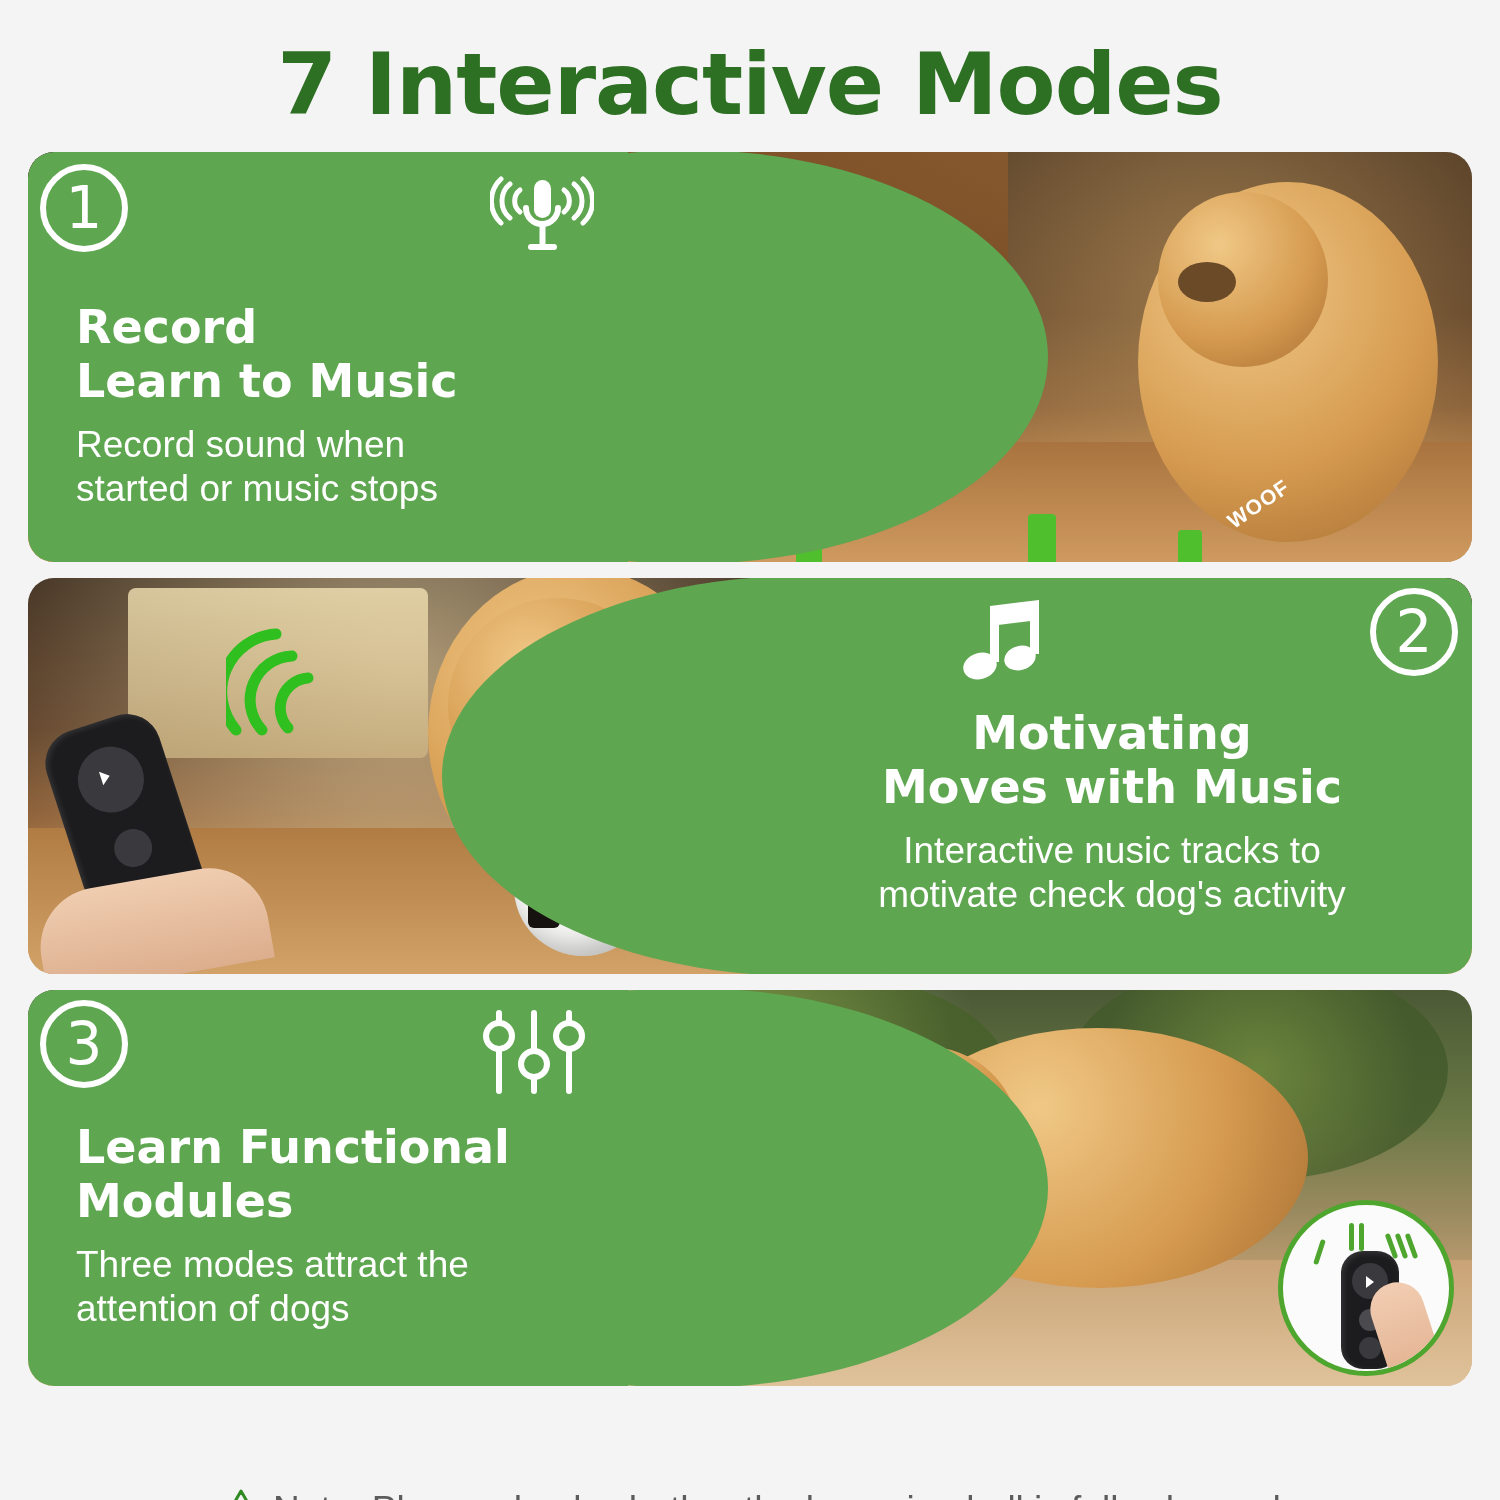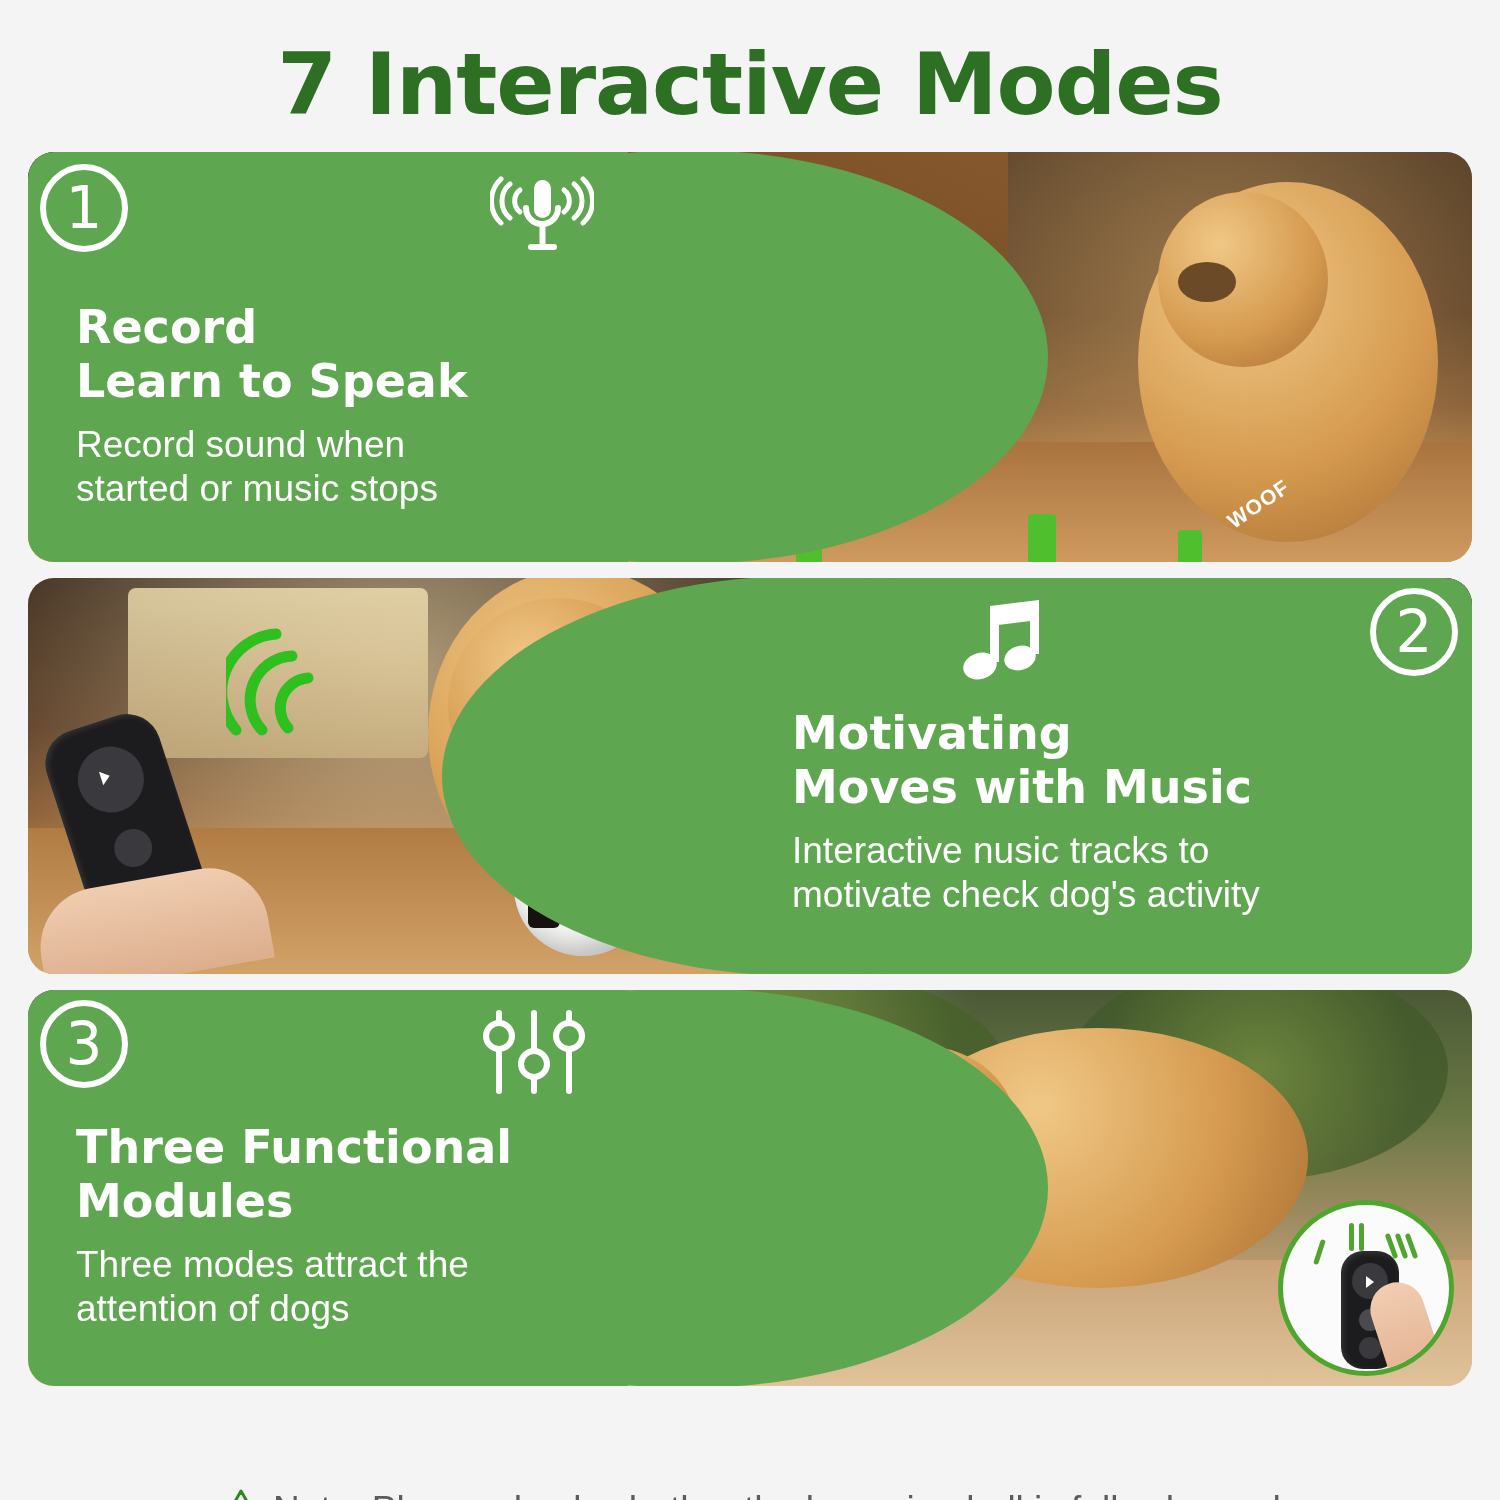--- a/index.html
+++ b/index.html
@@ -162,21 +162,21 @@
         <path d="M74 16 a14 14 0 0 1 0 22" fill="none" stroke="#fff" stroke-width="5" stroke-linecap="round"></path>
         <path d="M84 10 a22 22 0 0 1 0 34" fill="none" stroke="#fff" stroke-width="5" stroke-linecap="round"></path>
         <path d="M93 5  a30 30 0 0 1 0 44" fill="none" stroke="#fff" stroke-width="5" stroke-linecap="round"></path>
       </svg>
     </span>
 
     <div class="num-badge" style="left:12px;top:12px;">1</div>
 
     <div class="txt" style="left:48px;top:148px;width:520px;">
       <div class="head">Record
-Learn to Speak</div>
+Learn to Music</div>
       <div class="sub">Record sound when
 started or music stops</div>
     </div>
   </div>
 
   <div class="panel" id="panel2">
     <div class="photo" id="p2-bg">
       <div style="position:absolute;left:100px;top:10px;width:300px;height:170px;background:linear-gradient(180deg,#f3e2b4,#cbb382);opacity:.8;border-radius:8px;"></div>
       <div style="position:absolute;left:0;top:250px;width:900px;height:146px;background:linear-gradient(180deg,#b07c43,#d2a268);"></div>
 
@@ -222,21 +222,21 @@
         <rect x="32" y="6" width="9" height="56" fill="#fff"></rect>
         <rect x="72" y="2" width="9" height="52" fill="#fff"></rect>
         <path d="M32 6 L81 0 L81 20 L32 26 Z" fill="#fff"></path>
         <ellipse cx="22" cy="66" rx="17" ry="13" fill="#fff" transform="rotate(-16 22 66)"></ellipse>
         <ellipse cx="62" cy="58" rx="16" ry="12" fill="#fff" transform="rotate(-16 62 58)"></ellipse>
       </svg>
     </span>
 
     <div class="num-badge" style="right:14px;top:10px;">2</div>
 
-    <div class="txt" style="right:40px;top:128px;width:640px;text-align:left;">
+    <div class="txt" style="right:40px;top:128px;width:640px;text-align:center;">
       <div class="head">Motivating
 Moves with Music</div>
       <div class="sub">Interactive nusic tracks to
 motivate check dog's activity</div>
     </div>
   </div>
 
   <div class="panel" id="panel3">
     <div class="photo" id="p3-bg">
 
@@ -271,21 +271,21 @@
         <rect x="86" y="6" width="6" height="84" rx="3" fill="#fff"></rect>
         <circle cx="19" cy="32" r="13" fill="#5fa650" stroke="#fff" stroke-width="6"></circle>
         <circle cx="54" cy="60" r="13" fill="#5fa650" stroke="#fff" stroke-width="6"></circle>
         <circle cx="89" cy="32" r="13" fill="#5fa650" stroke="#fff" stroke-width="6"></circle>
       </svg>
     </span>
 
     <div class="num-badge" style="left:12px;top:10px;">3</div>
 
     <div class="txt" style="left:48px;top:130px;width:560px;">
-      <div class="head">Three Functional
+      <div class="head">Learn Functional
 Modules</div>
       <div class="sub">Three modes attract the
 attention of dogs</div>
     </div>
 
     <div class="inset" style="right:18px;bottom:10px;">
       <div class="dash" style="left:34px;top:34px;width:5px;height:26px;transform:rotate(18deg);"></div>
       <div class="dash" style="left:66px;top:18px;width:5px;height:28px;"></div>
       <div class="dash" style="left:76px;top:18px;width:5px;height:28px;"></div>
       <div class="dash" style="left:106px;top:28px;width:5px;height:26px;transform:rotate(-20deg);"></div>

